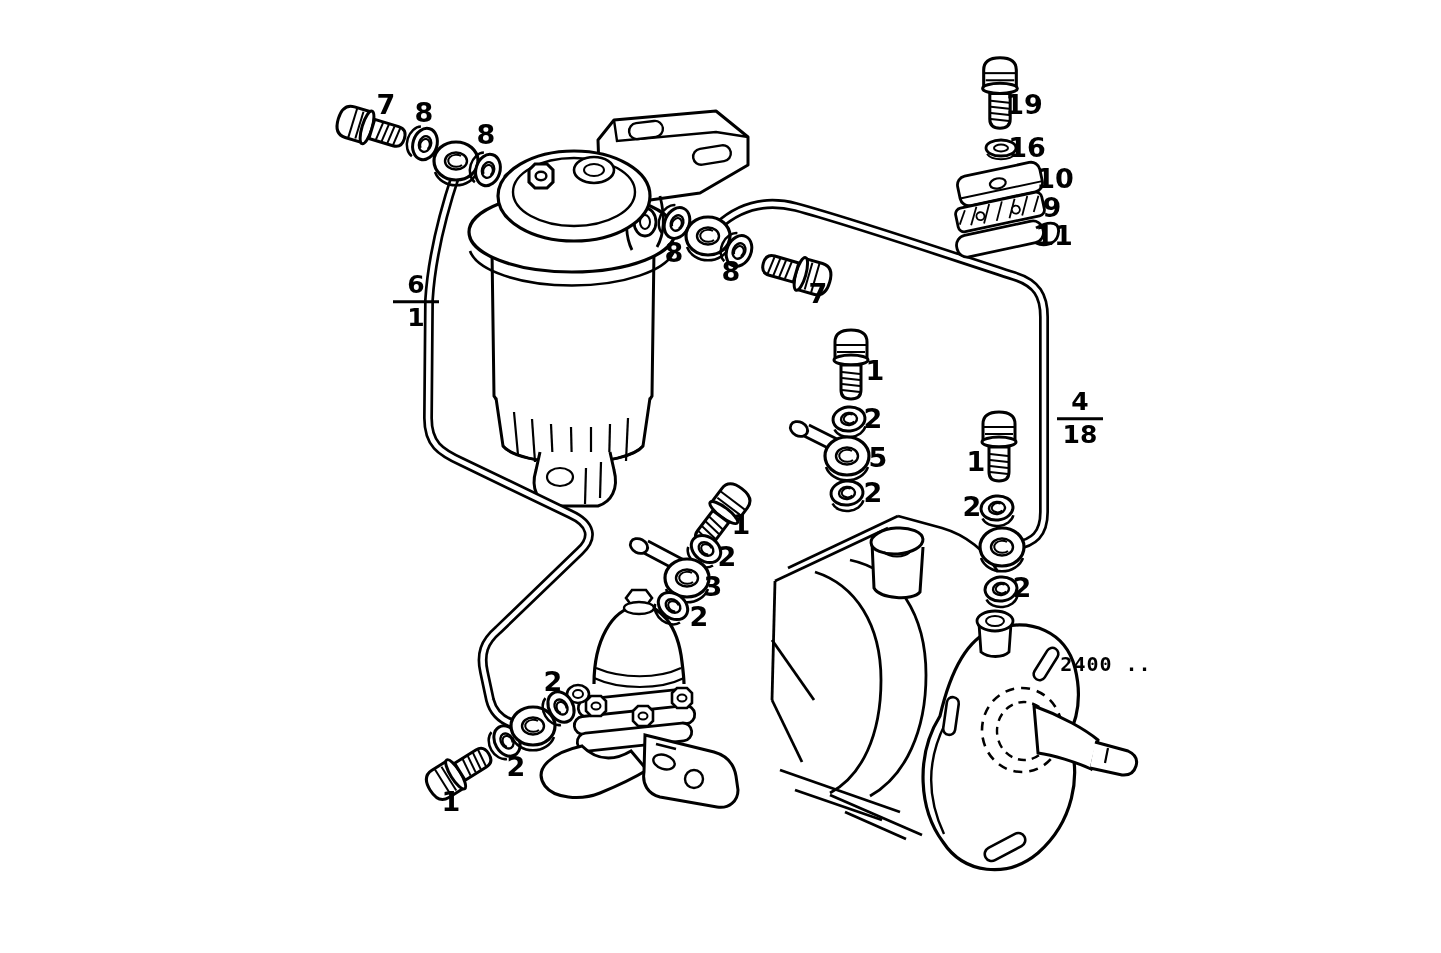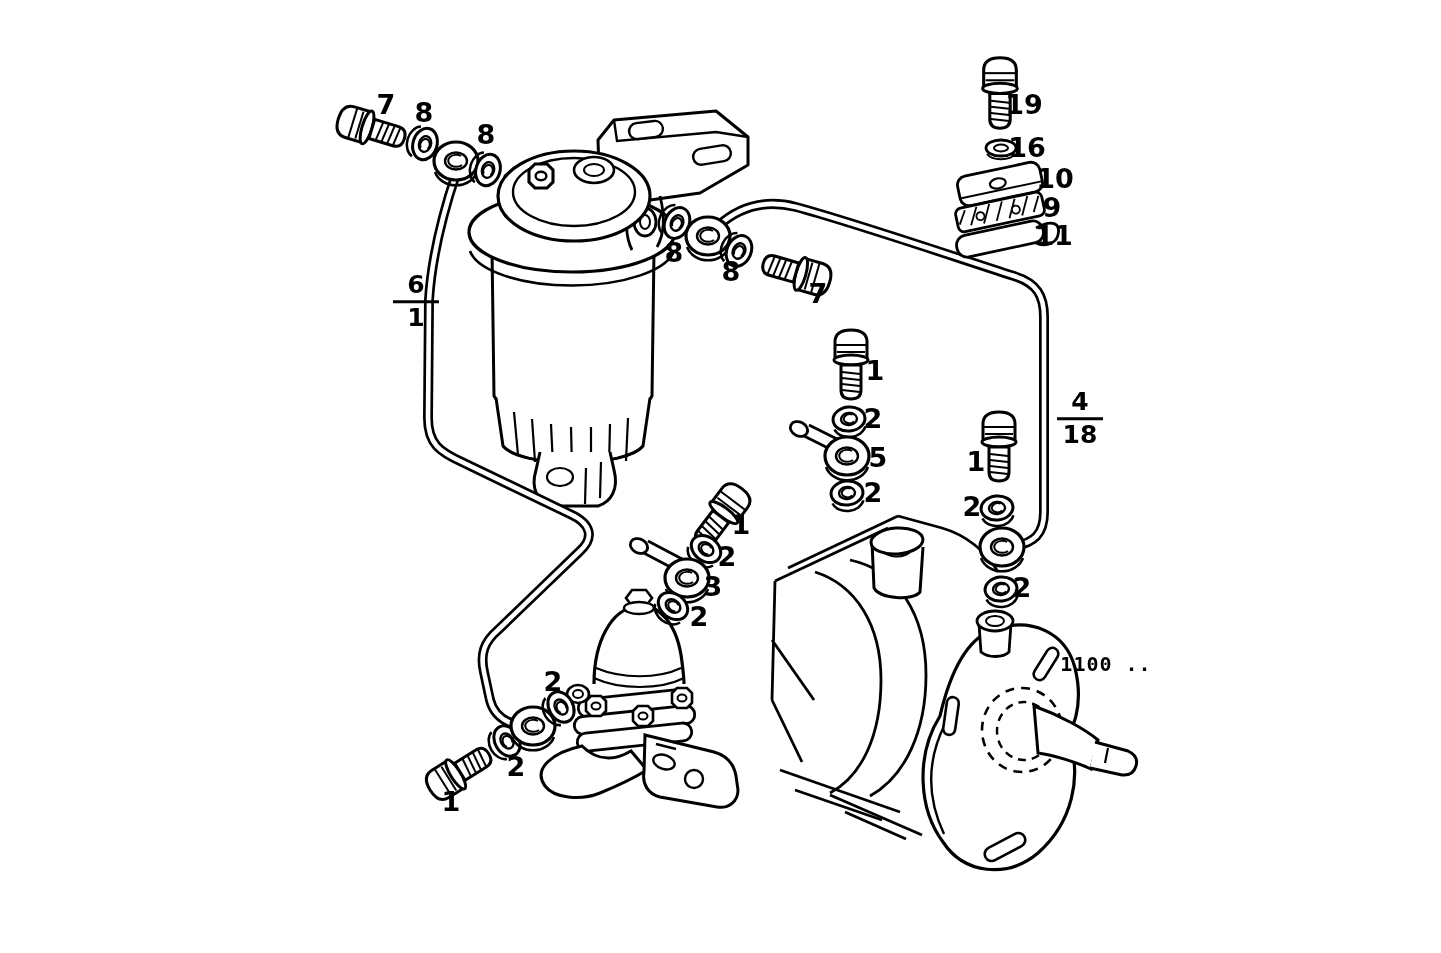--- a/index.html
+++ b/index.html
@@ -328,15 +328,15 @@
   <div>6</div>
   <div class="bar"></div>
   <div>1</div>
 </div>
 <div class="fraction" style="left:1080px;top:419px">
   <div>4</div>
   <div class="bar"></div>
   <div>18</div>
 </div>
 
-<div class="refcode" style="left:1106px;top:664px">1100 ..</div>
+<div class="refcode" style="left:1106px;top:664px">2400 ..</div>
 
 </div>
 
 </body></html>

